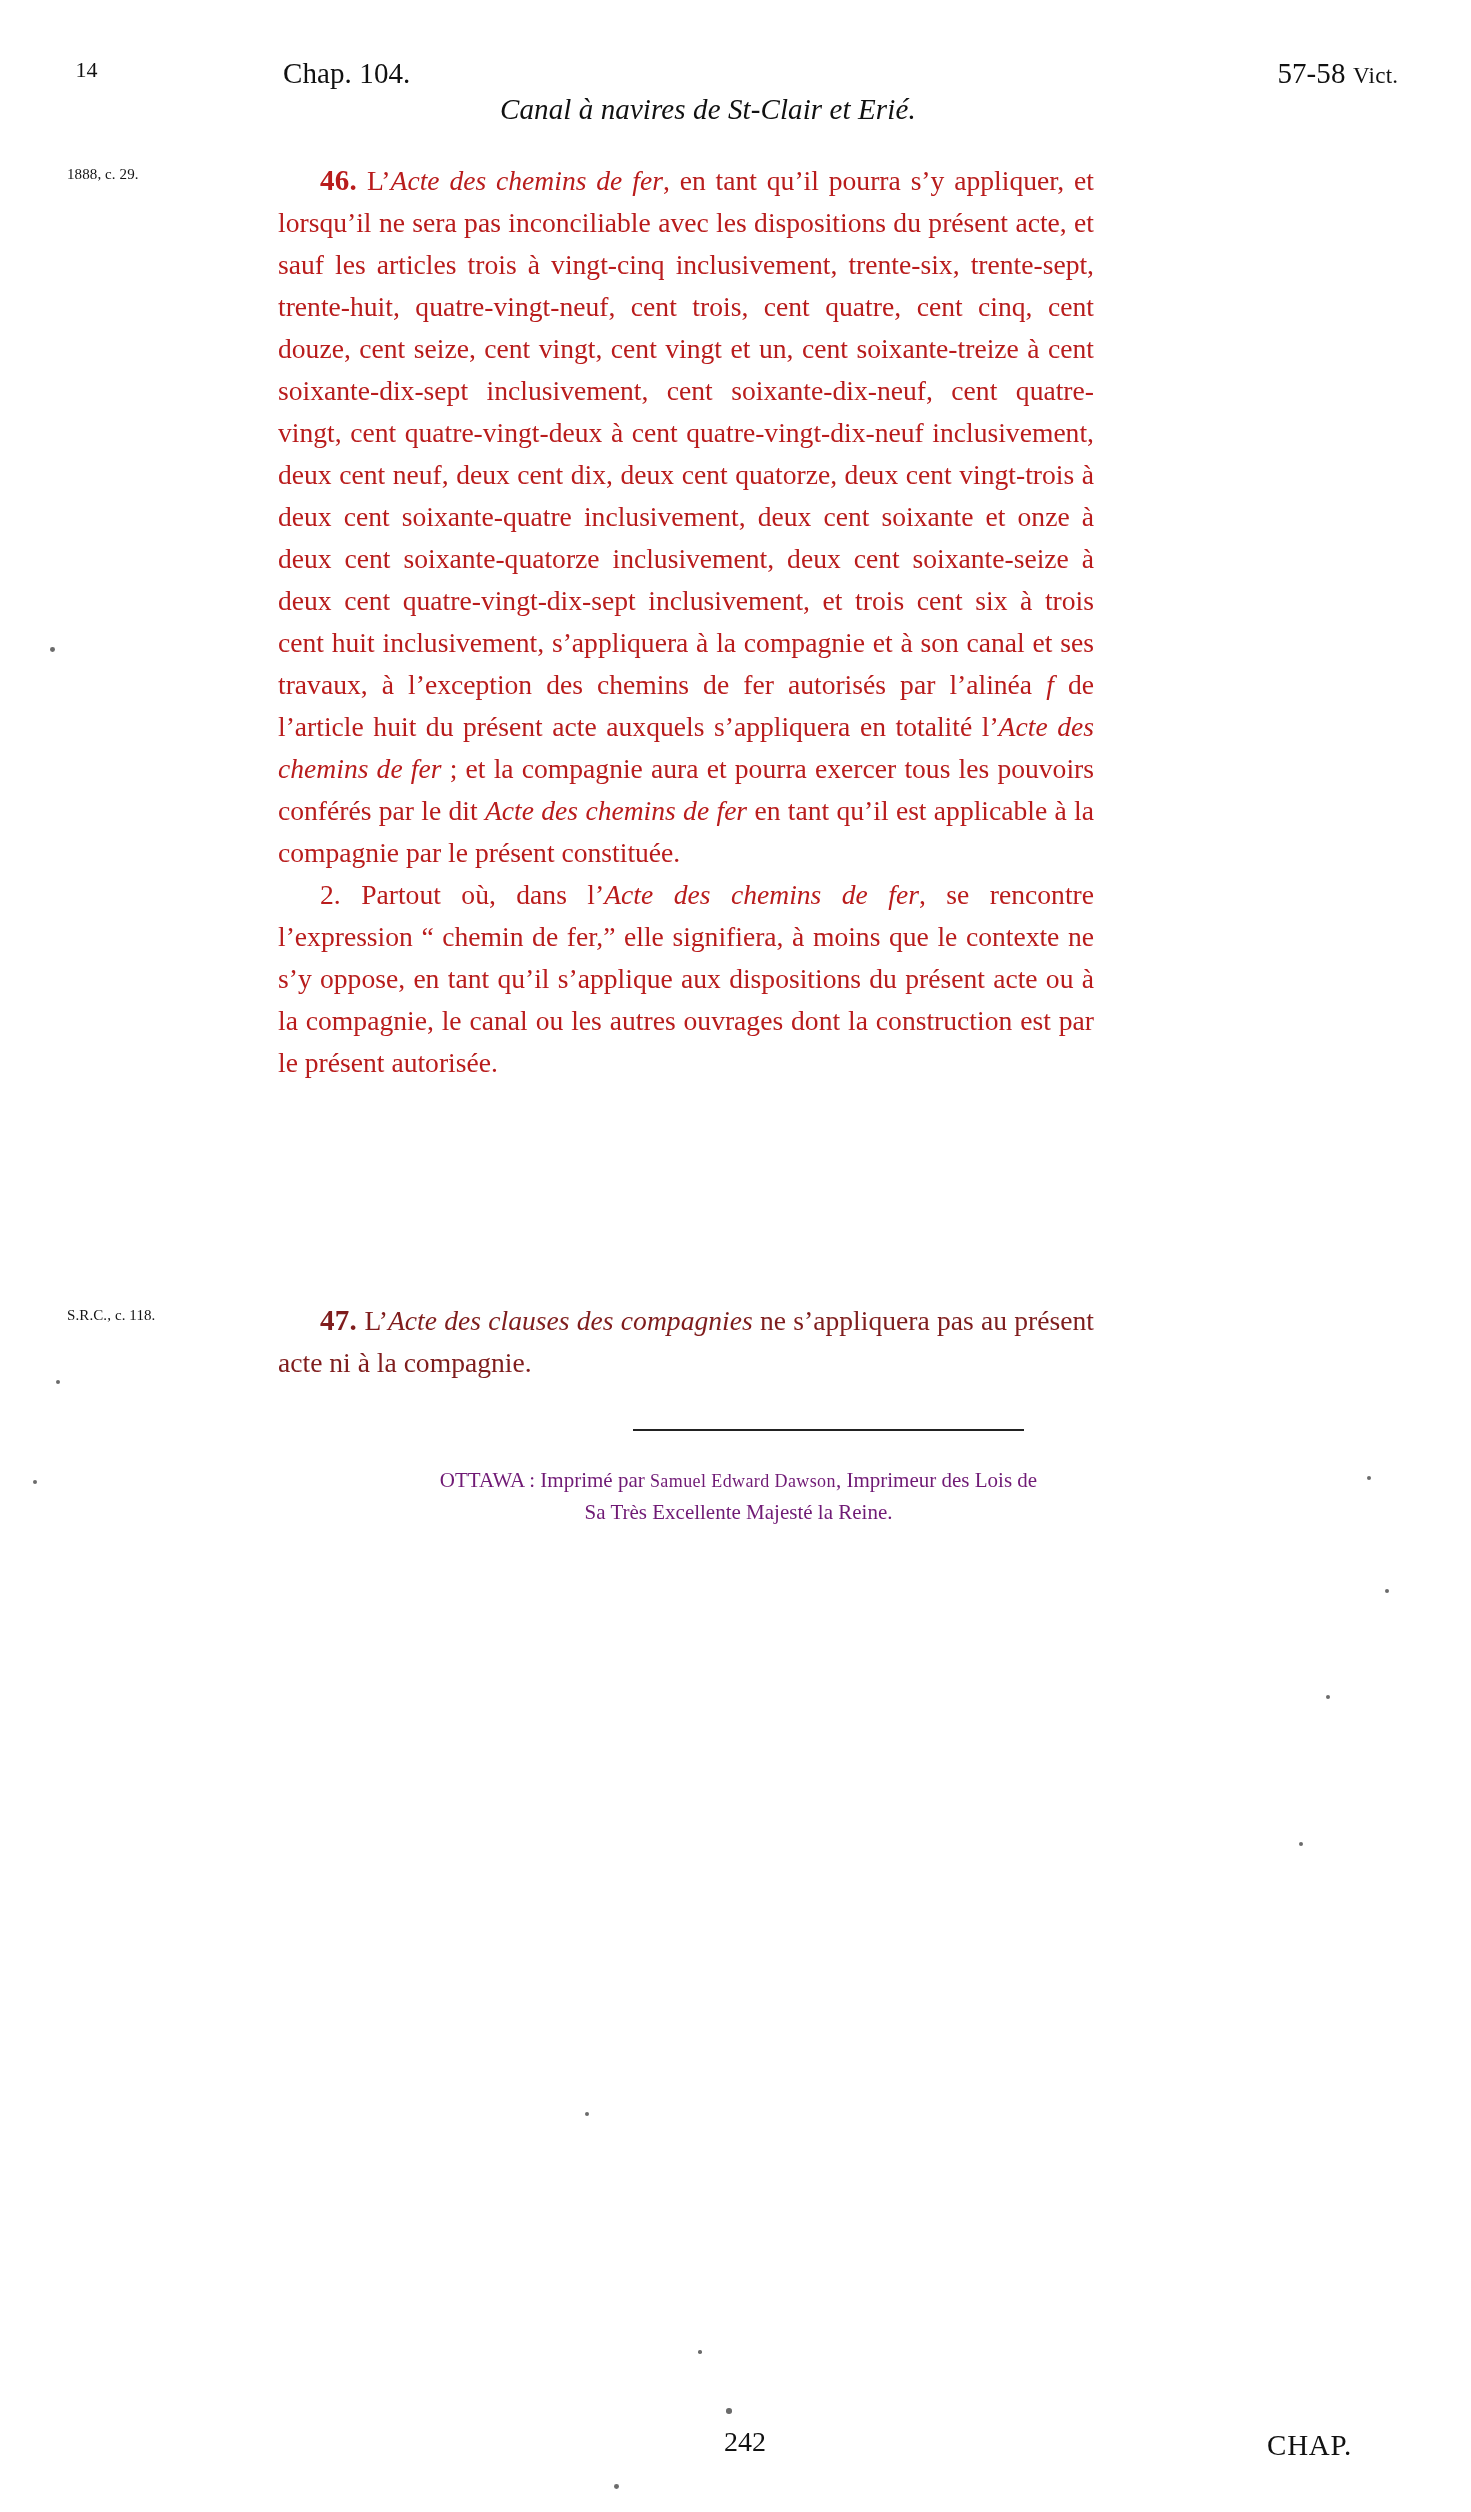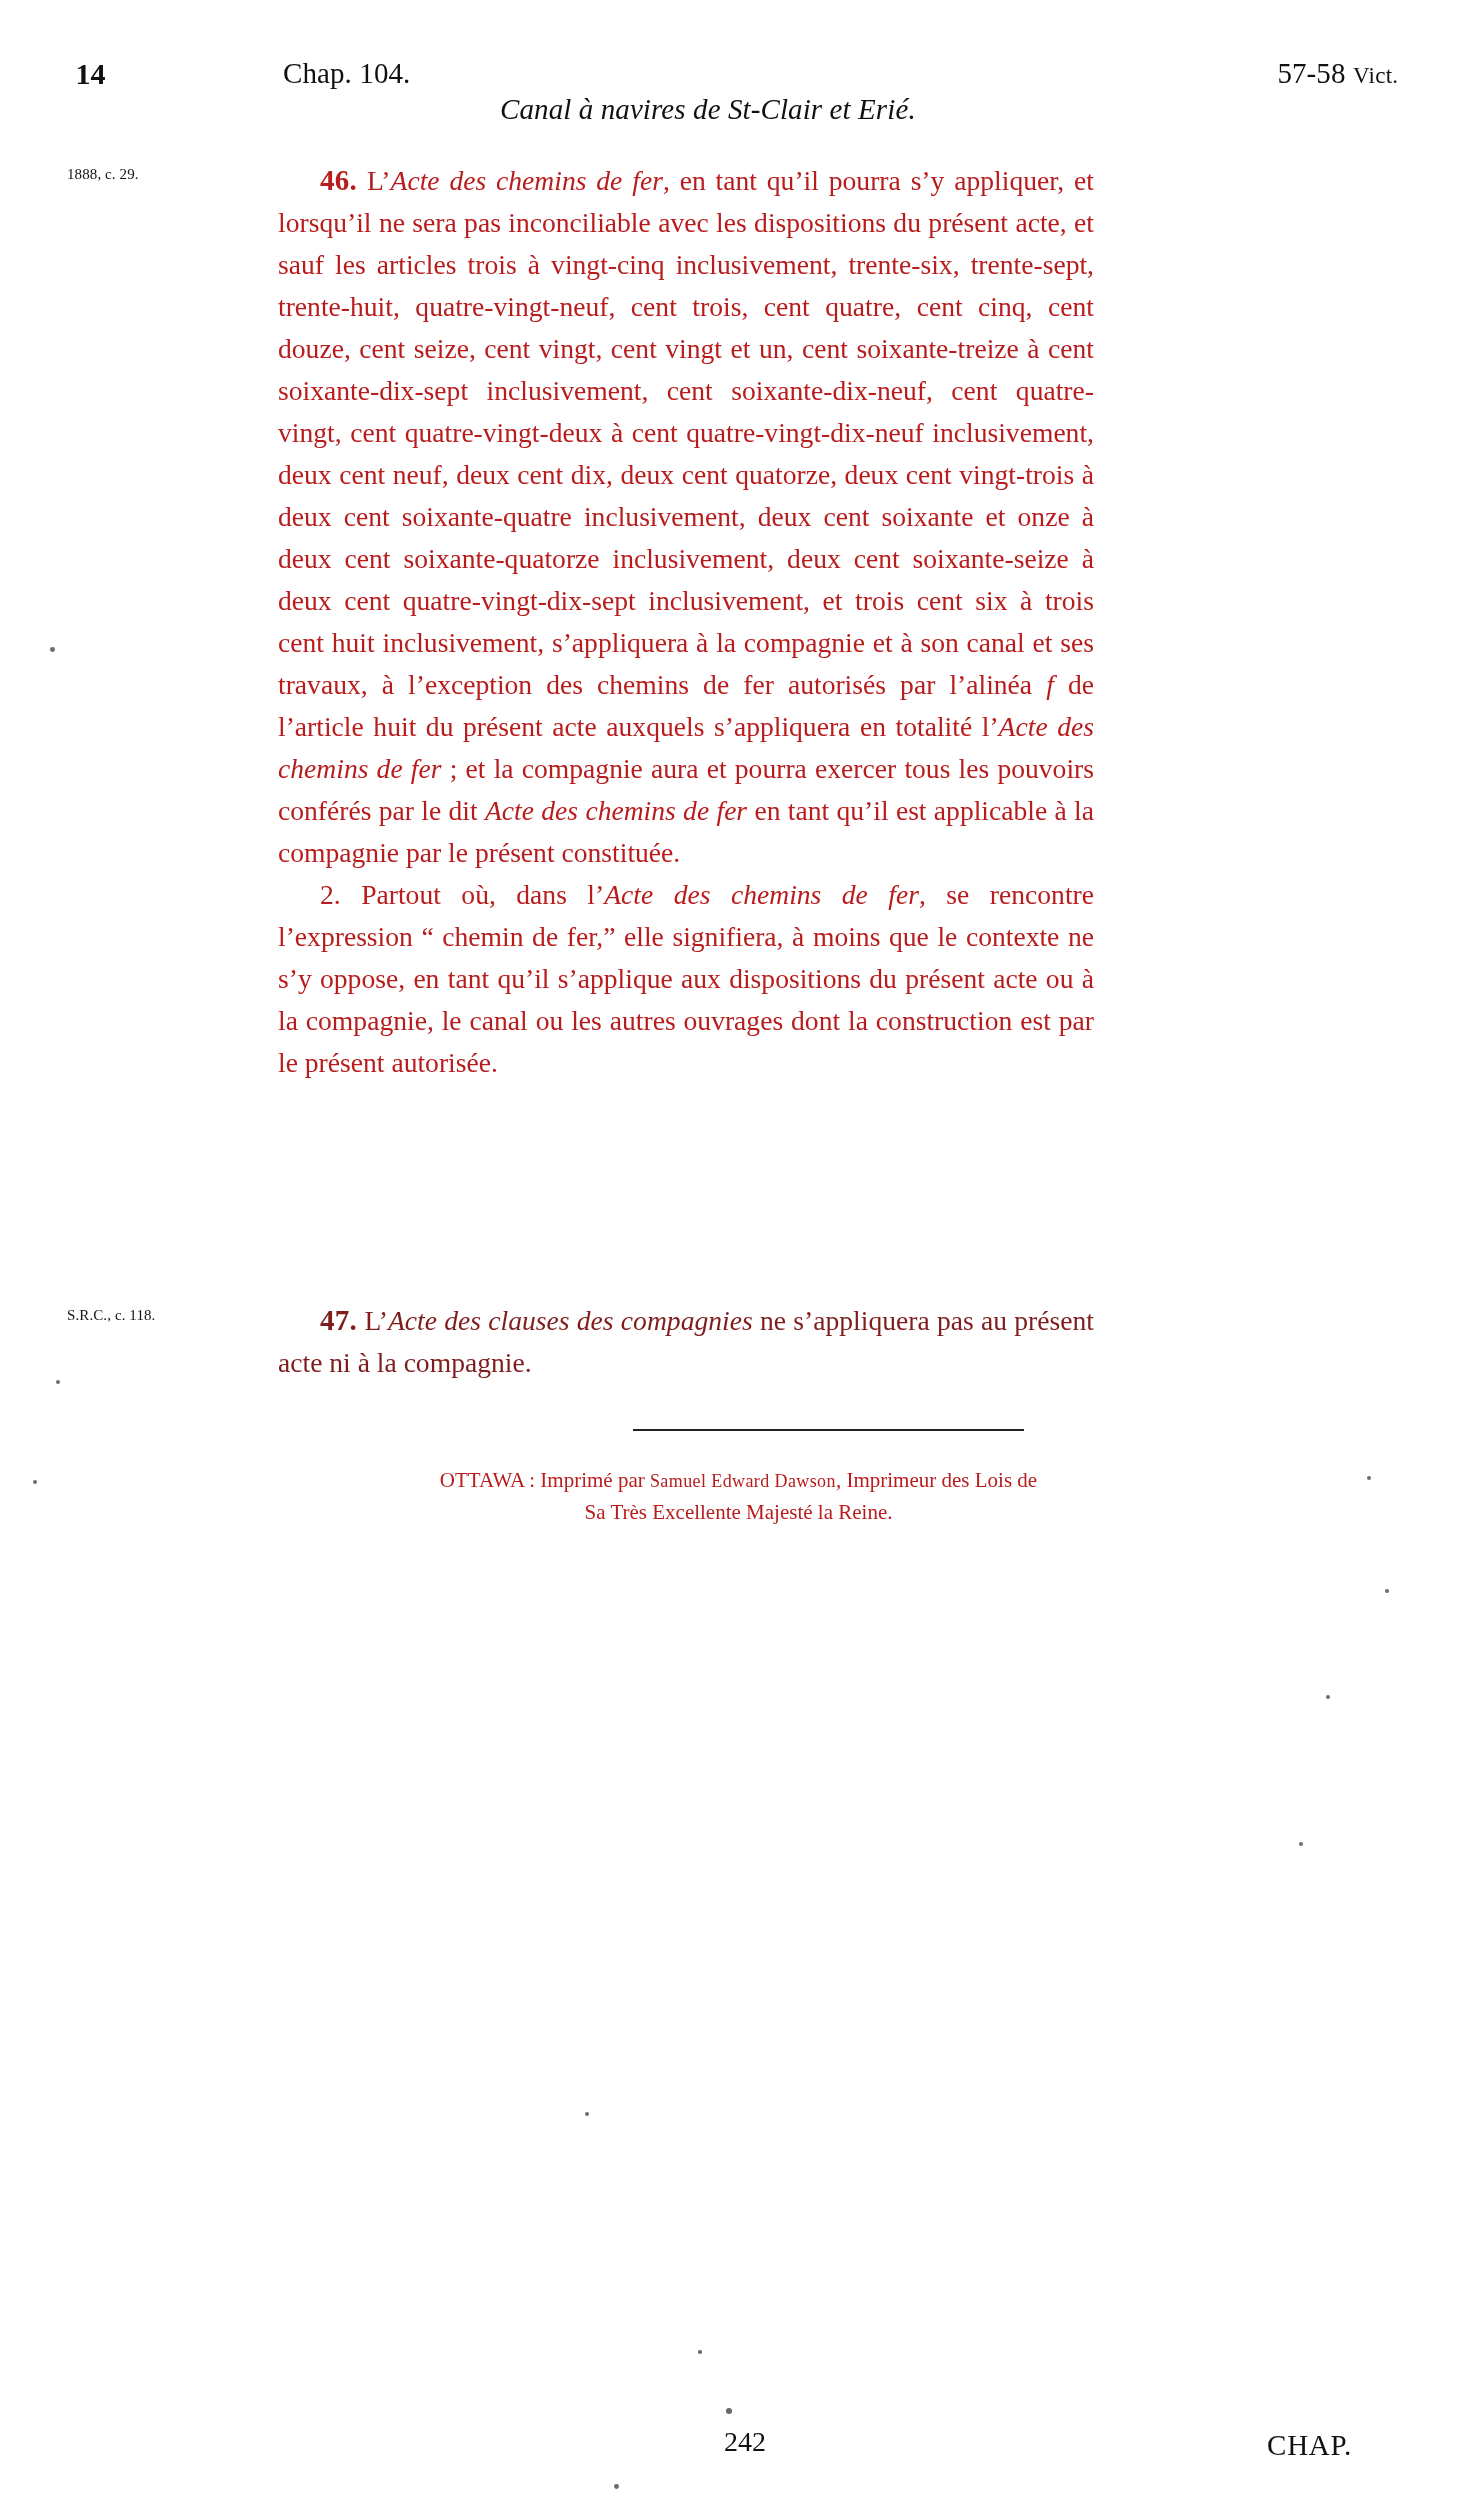--- a/index.html
+++ b/index.html
@@ -29,22 +29,22 @@
     left: 67px;
     right: 67px;
     height: 42px;
     font-size: 28px;
     letter-spacing: 0.1px;
   }
   .runhead .folio {
     position: absolute;
     left: 8.4px;
     top: 2.8px;
-    font-size: 30px;
-    font-weight: 700;
+    font-size: 22px;
+    font-weight: 400;
   }
   .runhead .chap {
     position: absolute;
     left: 216px;
     top: 2.8px;
     font-size: 29px;
   }
   .runhead .title-it {
     position: absolute;
     left: 433px;
@@ -130,21 +130,21 @@
 
   
   .imprint {
     position: absolute;
     top: 1465px;
     left: 278px;
     width: 921px;
     text-align: center;
     font-size: 21px;
     line-height: 31px;
-    color: #b91c1c;
+    color: #701a75;
   }
   .imprint .sc {
     font-size: 18px;
     letter-spacing: 0.4px;
   }
 
   
   .bottom-folio {
     position: absolute;
     top: 2426px;

